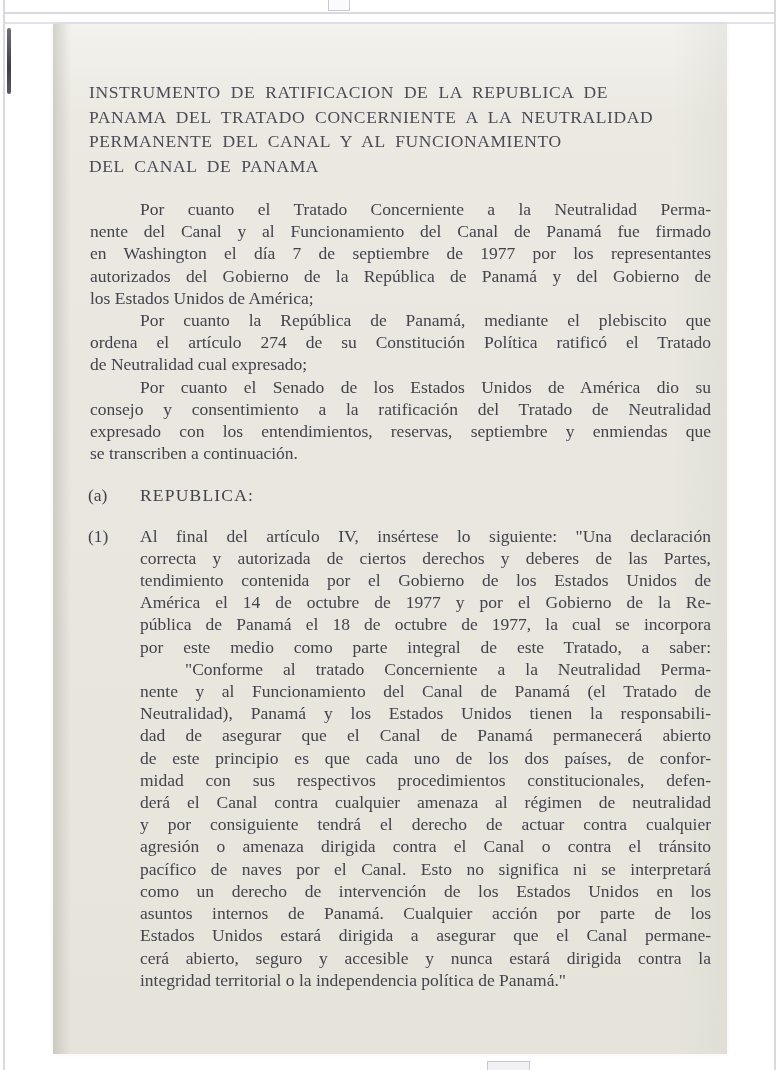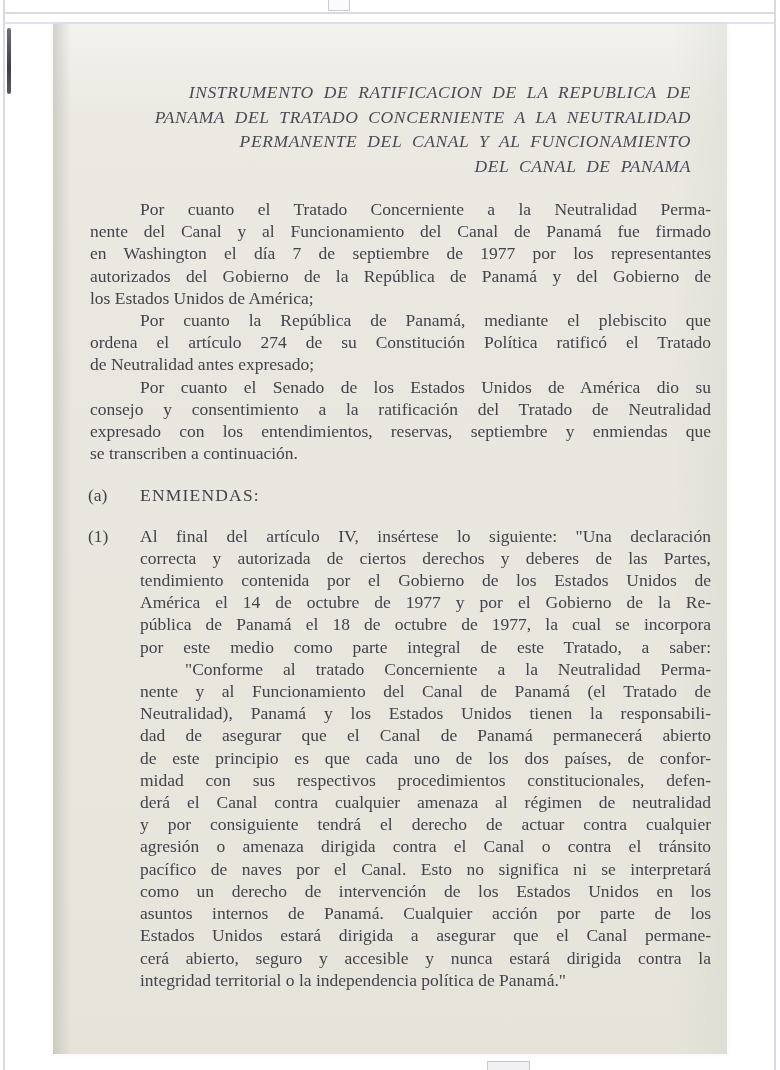--- a/index.html
+++ b/index.html
@@ -23,22 +23,22 @@
     position:absolute;left:48px;top:0;width:674px;height:1030px;
     background:
       linear-gradient(90deg,rgba(178,176,168,0.50) 0px,rgba(178,176,168,0.0) 18px),
       linear-gradient(90deg,rgba(255,255,255,0) 92%,rgba(210,212,205,0.35) 100%),
       linear-gradient(180deg,#f3f2ed 0px,#ebe9e2 90px,#e9e7df 340px,#e7e5dc 800px,#e6e4da 100%);
     box-shadow:0 0 6px rgba(0,0,0,0.05);
   }
   
   .doc-title{
     position:absolute;top:56px;left:36px;right:36px;
-    font-style:italic;font-size:17.5px;line-height:24.6px;
-    color:#4b4b58;text-align:right;word-spacing:5px;letter-spacing:0.6px;
+    font-size:17.5px;line-height:24.6px;
+    color:#4b4b58;text-align:left;word-spacing:5px;letter-spacing:0.6px;
   }
   .doc-body{
     position:absolute;top:174px;left:37px;right:16px;
     font-size:17.5px;line-height:22.2px;color:#43434e;
   }
   .jline{text-align:justify;text-align-last:justify;text-justify:inter-word;}
   .jline.last{text-align-last:left;}
   .jline.indent{padding-left:50px;}
   .jline.qindent{padding-left:45px;}
   .para{margin:0;}
@@ -75,33 +75,33 @@
           <div class="jline indent">Por cuanto el Tratado Concerniente a la Neutralidad Perma-</div>
           <div class="jline">nente del Canal y al Funcionamiento del Canal de Panamá fue firmado</div>
           <div class="jline">en Washington el día 7 de septiembre de 1977 por los representantes</div>
           <div class="jline">autorizados del Gobierno de la República de Panamá y del Gobierno de</div>
           <div class="jline last">los Estados Unidos de América;</div>
         </div>
 
         <div class="para">
           <div class="jline indent">Por cuanto la República de Panamá, mediante el plebiscito que</div>
           <div class="jline">ordena el artículo 274 de su Constitución Política ratificó el Tratado</div>
-          <div class="jline last">de Neutralidad antes expresado;</div>
+          <div class="jline last">de Neutralidad cual expresado;</div>
         </div>
 
         <div class="para">
           <div class="jline indent">Por cuanto el Senado de los Estados Unidos de América dio su</div>
           <div class="jline">consejo y consentimiento a la ratificación del Tratado de Neutralidad</div>
           <div class="jline">expresado con los entendimientos, reservas, septiembre y enmiendas que</div>
           <div class="jline last">se transcriben a continuación.</div>
         </div>
 
         <div class="sec-heading">
           <span class="sec-label">(a)</span>
-          <span>ENMIENDAS:</span>
+          <span>REPUBLICA:</span>
         </div>
 
         <div class="item">
           <span class="item-label">(1)</span>
           <div class="jline">Al final del artículo IV, insértese lo siguiente: "Una declaración</div>
           <div class="jline">correcta y autorizada de ciertos derechos y deberes de las Partes,</div>
           <div class="jline">tendimiento contenida por el Gobierno de los Estados Unidos de</div>
           <div class="jline">América el 14 de octubre de 1977 y por el Gobierno de la Re-</div>
           <div class="jline">pública de Panamá el 18 de octubre de 1977, la cual se incorpora</div>
           <div class="jline">por este medio como parte integral de este Tratado, a saber:</div>

